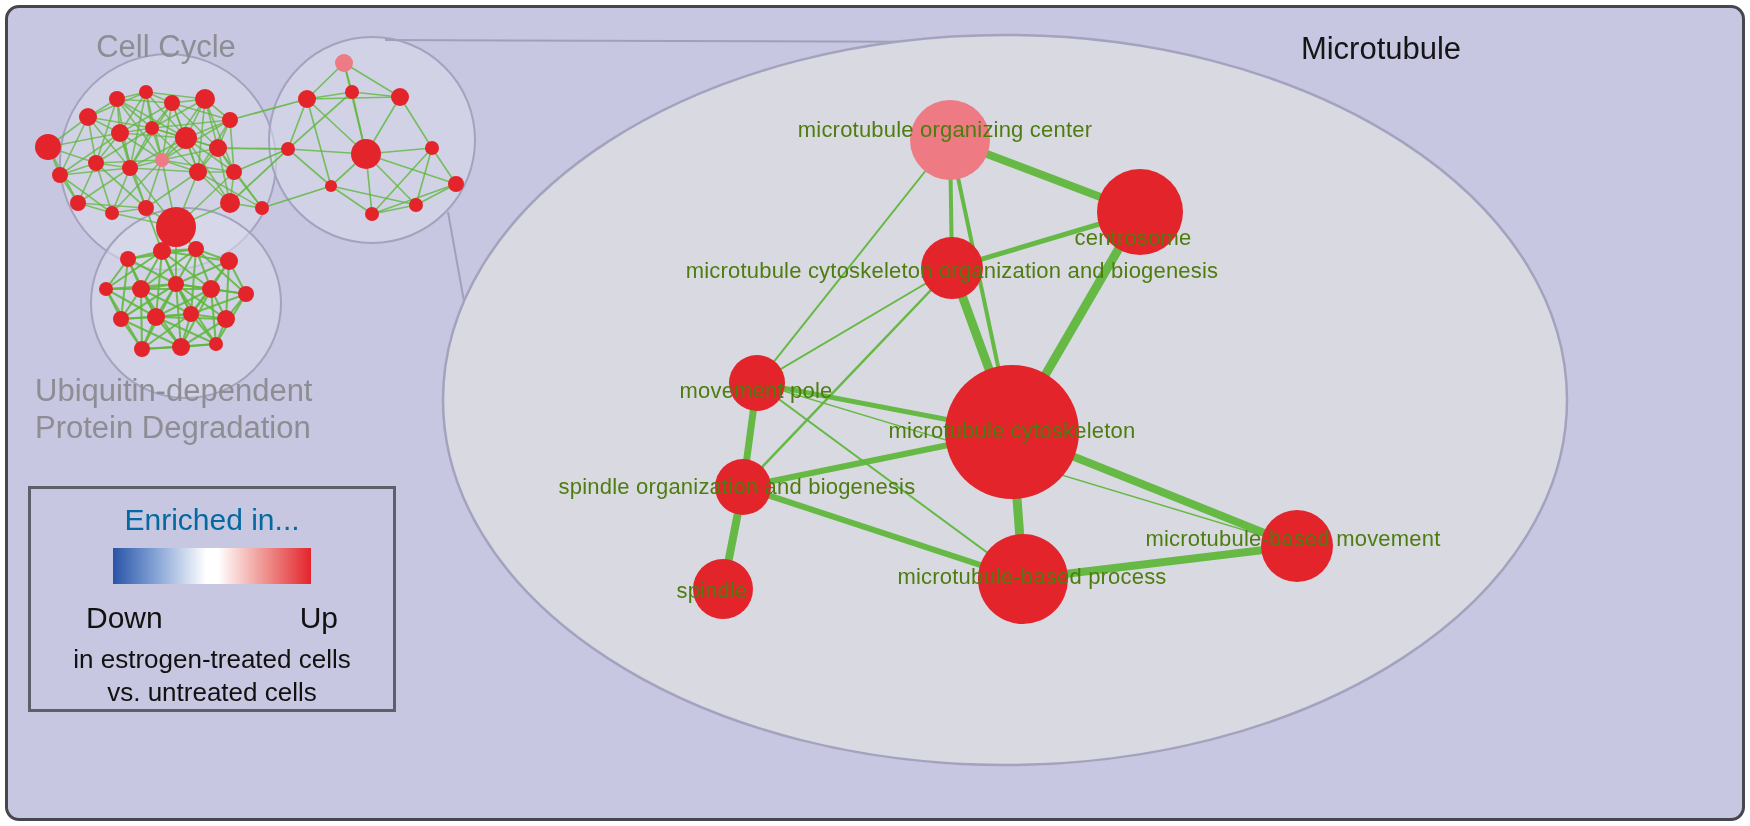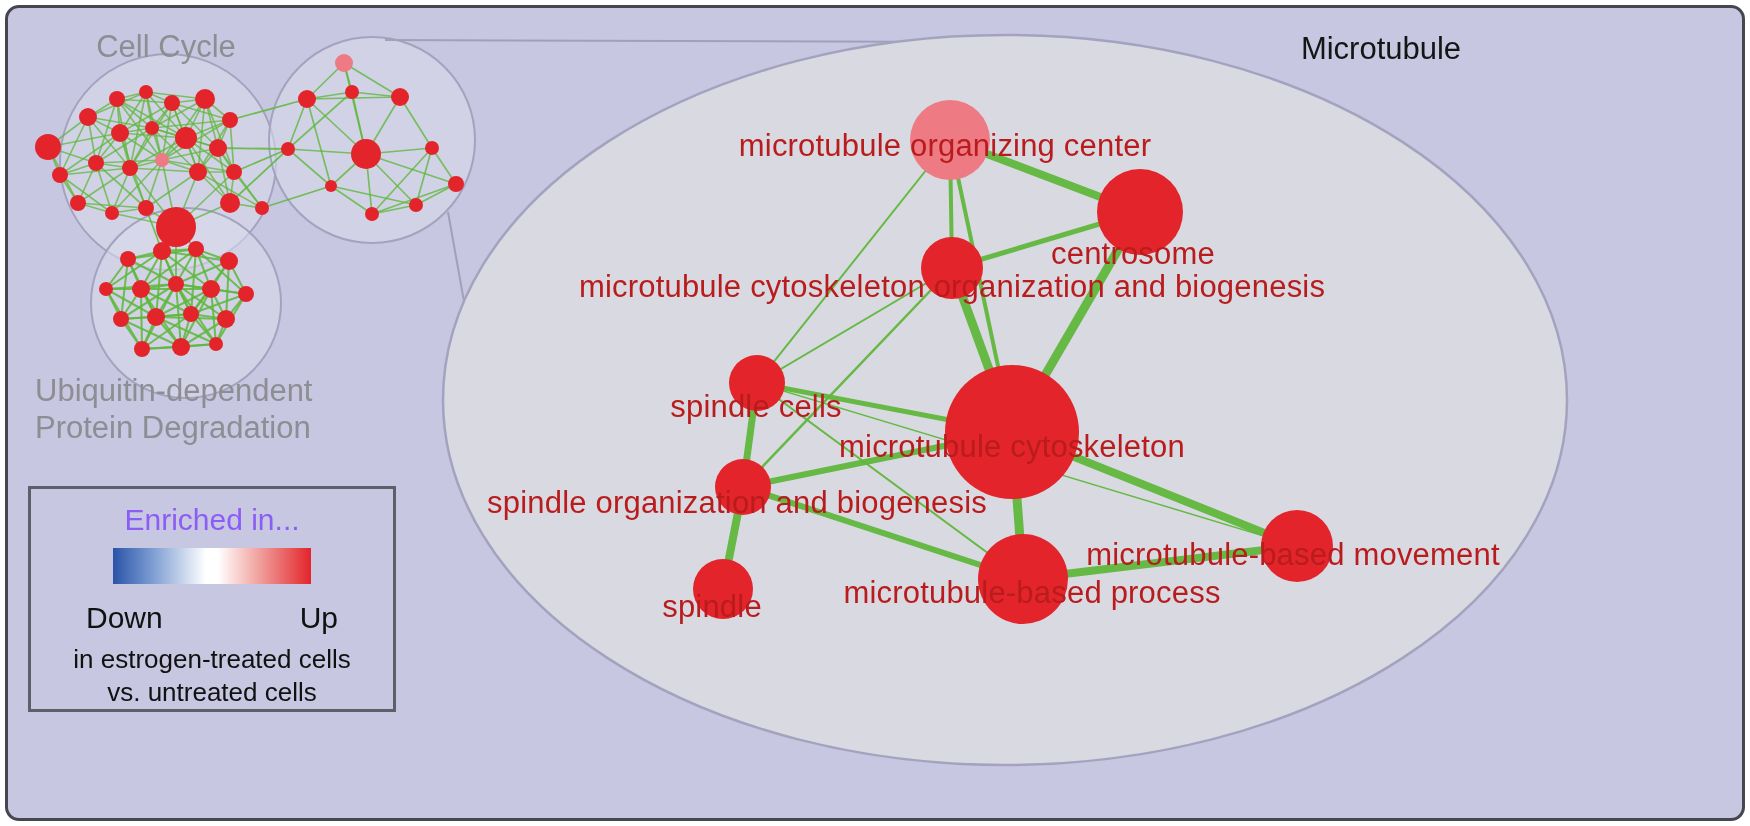--- a/index.html
+++ b/index.html
@@ -9,33 +9,33 @@
   }
   .panel{
     position:absolute;left:5px;top:5px;right:5px;bottom:5px;
     background:#c7c7e1;border:3px solid #46464e;border-radius:14px;
     box-sizing:border-box;
   }
   #net-svg{position:absolute;left:0;top:0;}
   .labels-layer{position:absolute;left:0;top:0;width:1750px;height:826px;pointer-events:none;}
   .node-label{
     position:absolute;transform:translate(-50%,-50%);
-    font-size:31px;color:#b91c1c;white-space:nowrap;letter-spacing:0.2px;margin-top:16px;
+    font-size:22px;color:#4d7c0f;white-space:nowrap;letter-spacing:0.2px;
   }
   .cluster-title{position:absolute;font-size:31px;color:#8d8d93;}
   .title-cell-cycle{left:166px;top:47px;transform:translate(-50%,-50%);white-space:nowrap;}
   .title-ubiquitin{left:35px;top:372px;line-height:37px;}
   .title-microtubule{left:1381px;top:30px;transform:translateX(-50%);
     color:#151515;line-height:38px;white-space:nowrap;}
   .legend{
     position:absolute;left:28px;top:486px;width:368px;height:226px;
     border:3px solid #5f5f6b;box-sizing:border-box;
     display:flex;flex-direction:column;align-items:center;
   }
-  .legend-title{font-size:30px;color:#8b5cf6;margin-top:14px;text-align:right;}
+  .legend-title{font-size:30px;color:#0369a1;margin-top:14px;text-align:right;}
   .legend-bar{width:198px;height:40px;margin-top:11px;}
   .legend-downup{
     width:252px;display:flex;justify-content:space-between;
     font-size:30px;color:#111;margin-top:17px;
   }
   .legend-caption{font-size:26px;color:#111;line-height:33px;text-align:center;margin-top:8px;}
 </style>
 </head>
 <body>
 
@@ -345,21 +345,21 @@
       <circle cx="743" cy="487" r="28" fill="#e3242b"></circle>
       <circle cx="1297" cy="546" r="36" fill="#e3242b"></circle>
       <circle cx="1023" cy="579" r="45" fill="#e3242b"></circle>
       <circle cx="723" cy="589" r="30" fill="#e3242b"></circle>
     </svg>
 
   <div class="labels-layer" id="labels-layer">
       <div class="node-label" style="left: 945px; top: 130px;">microtubule organizing center</div>
       <div class="node-label" style="left: 1133px; top: 238px;">centrosome</div>
       <div class="node-label" style="left: 952px; top: 271px;">microtubule cytoskeleton organization and biogenesis</div>
-      <div class="node-label" style="left: 756px; top: 391px;">spindle cells</div>
+      <div class="node-label" style="left: 756px; top: 391px;">movement pole</div>
       <div class="node-label" style="left: 1012px; top: 431px;">microtubule cytoskeleton</div>
       <div class="node-label" style="left: 737px; top: 487px;">spindle organization and biogenesis</div>
       <div class="node-label" style="left: 1293px; top: 539px;">microtubule-based movement</div>
       <div class="node-label" style="left: 1032px; top: 577px;">microtubule-based process</div>
       <div class="node-label" style="left: 712px; top: 591px;">spindle</div>
     </div>
 
   <div class="cluster-title title-cell-cycle">
     <span>Cell Cycle</span>
   </div>

